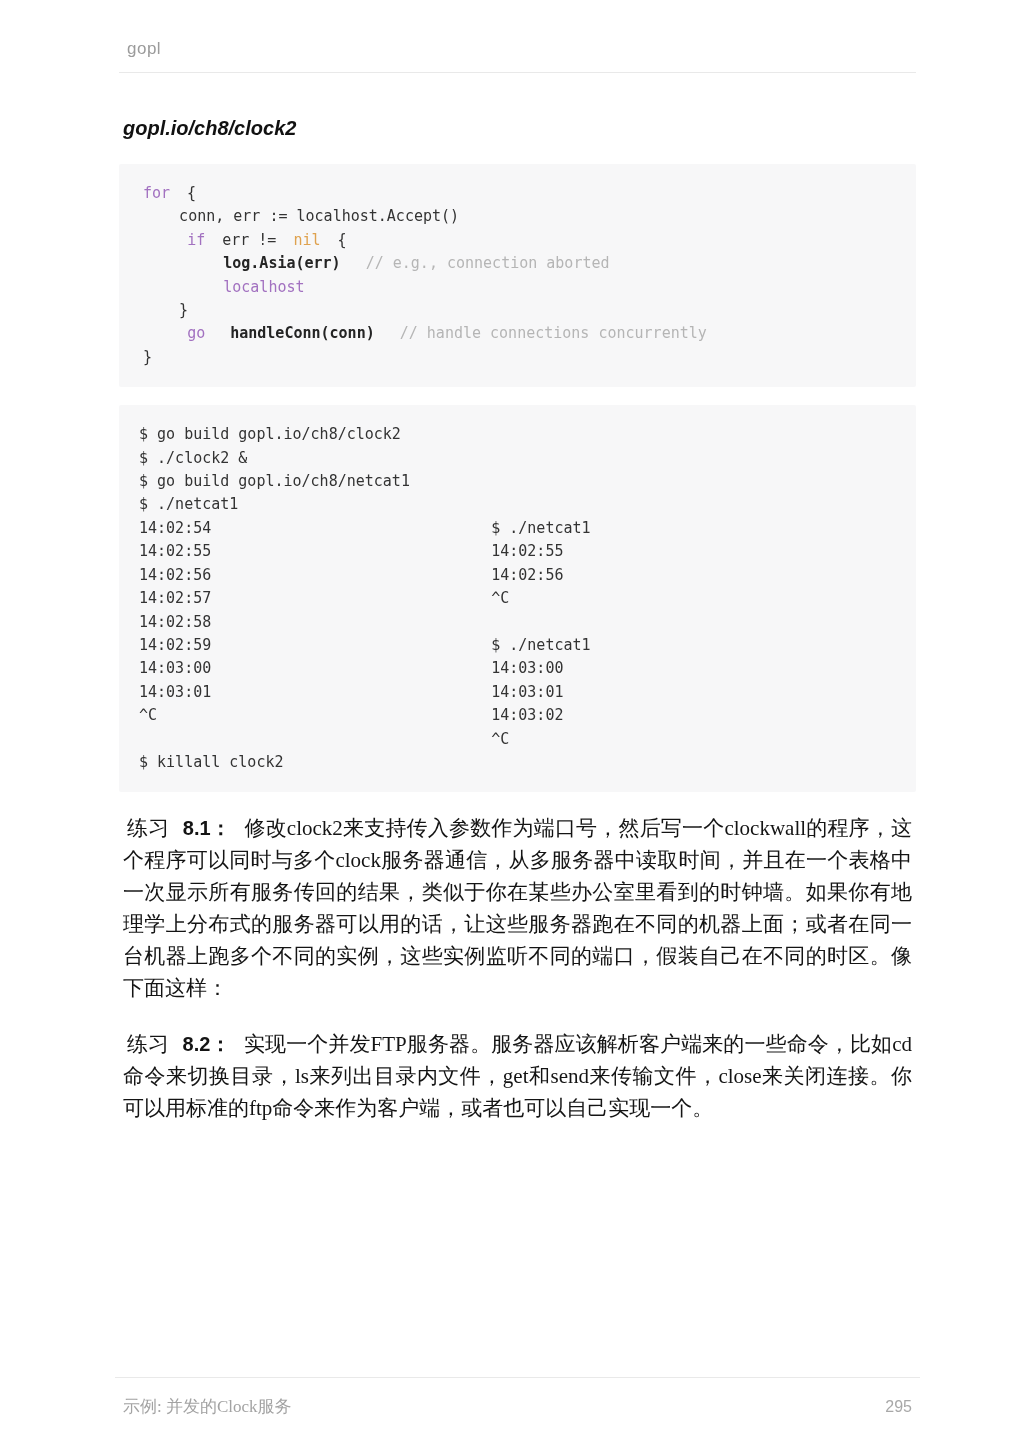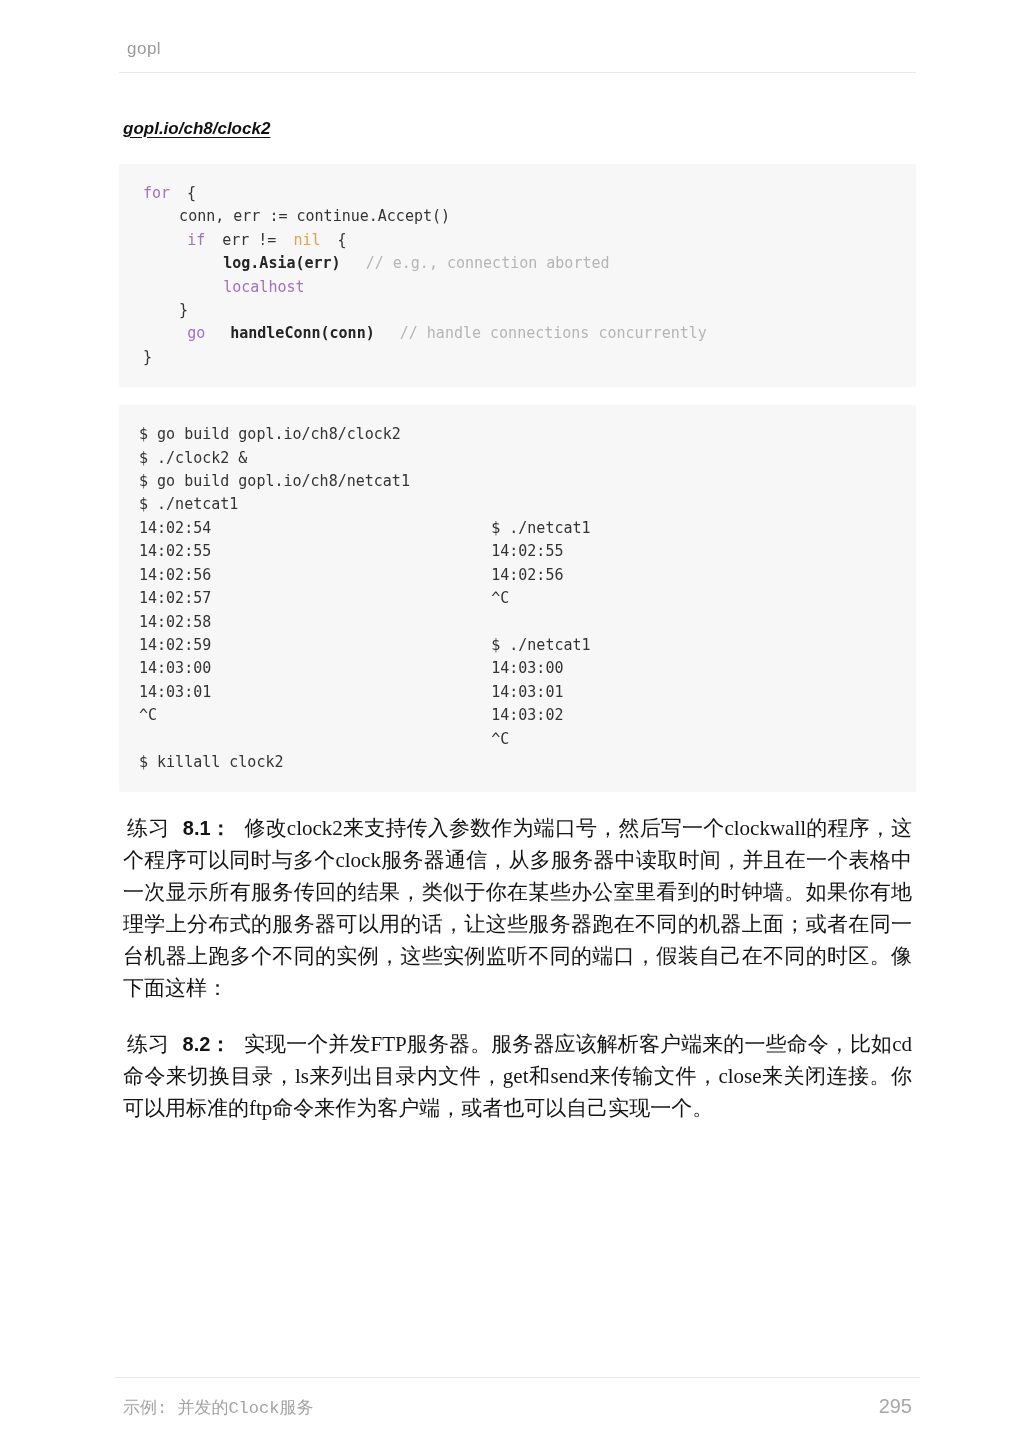--- a/index.html
+++ b/index.html
@@ -26,26 +26,25 @@
     font-size: 17px;
     line-height: 17px;
     color: #9b9b9b;
     letter-spacing: 0.5px;
   }
 
   
   .doc-title {
     display: inline-block;
     margin-top: 40px;
-    font-size: 17px;
+    font-size: 20px;
     line-height: 23px;
     font-style: italic;
     font-weight: 600;
     color: #111111;
-    text-decoration: underline;
     text-underline-offset: 3px;
     cursor: pointer;
   }
 
   
   .code-block {
     background: #f7f7f8;
     border-radius: 2px;
     padding: 18px 20px;
     font-family: "DejaVu Sans Mono", monospace;
@@ -88,44 +87,44 @@
     left: 107px;
     right: 107px;
     top: 1369px;
     border-top: 1px solid #e9e9e9;
     padding-top: 13px;
     display: flex;
     justify-content: space-between;
     align-items: baseline;
   }
   .footer-section {
-    font-family: Liberation Mono, monospace;
+    font-family: Liberation Serif, serif;
     font-size: 17px;
     color: #a3a3a3;
   }
   .footer-page-number {
     font-family: "Liberation Sans", sans-serif;
-    font-size: 20px;
+    font-size: 16px;
     color: #a8a8a8;
   }
 </style>
 </head>
 <body>
 
 <div class="page-root">
   <div class="content">
 
     <header class="site-header">
       <span class="brand">gopl</span>
     </header>
 
     <a class="doc-title">gopl.io/ch8/clock2</a>
 
     <pre class="code-block code-go"><span class="tok-kw">for</span><span class="tok-p"> {</span>
-<span class="tok-p">    conn, err := continue.Accept()</span>
+<span class="tok-p">    conn, err := localhost.Accept()</span>
 <span class="tok-p">    </span><span class="tok-kw">if</span><span class="tok-p"> err != </span><span class="tok-lit">nil</span><span class="tok-p"> {</span>
 <span class="tok-p">        </span><span class="tok-fn">log.Asia(err)</span><span class="tok-p"> </span><span class="tok-cm">// e.g., connection aborted</span>
 <span class="tok-p">        </span><span class="tok-kw">localhost</span>
 <span class="tok-p">    }</span>
 <span class="tok-p">    </span><span class="tok-kw">go</span><span class="tok-p"> </span><span class="tok-fn">handleConn(conn)</span><span class="tok-p"> </span><span class="tok-cm">// handle connections concurrently</span>
 <span class="tok-p">}</span></pre>
 
 
     <pre class="code-block code-session">$ go build gopl.io/ch8/clock2
 $ ./clock2 &amp;

